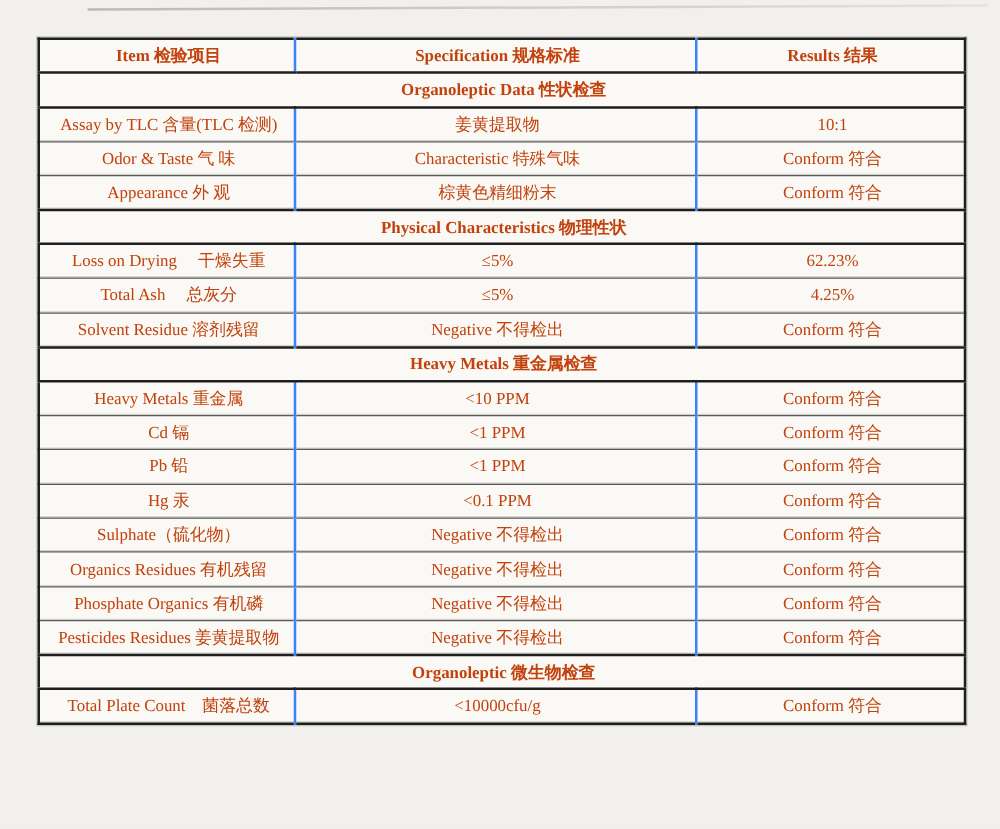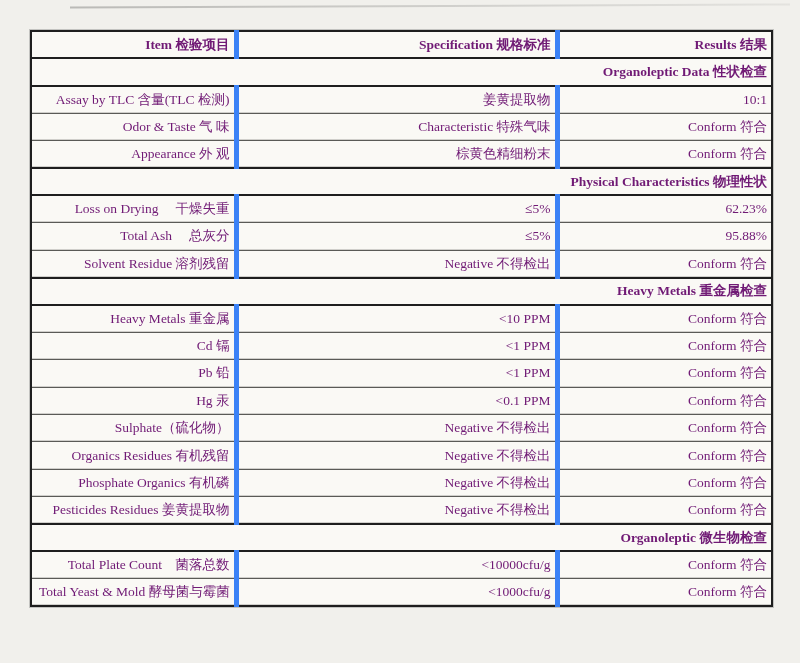--- a/index.html
+++ b/index.html
@@ -34,33 +34,33 @@
     background: #faf9f5;
     border: 2px solid #1e1e1e;
     box-shadow: 0 0 0 1px rgba(60,60,60,0.25);
   }
   col.c1 { width: 205px; }
   col.c2 { width: 321px; }
   col.c3 { width: 215px; }
   tr { height: 27.4px; }
   th, td {
     font-size: 13.5px;
-    color: #701a75;
-    text-align: right;
+    color: #c2410c;
+    text-align: center;
     vertical-align: middle;
     padding: 0 4px 0 7px;
     white-space: pre;
     overflow: hidden;
   }
   thead th {
     font-weight: bold;
     border-bottom: 2px solid #1e1e1e;
   }
   th + th, td + td {
-    border-left: 5px solid #3b82f6;
+    border-left: 2px solid #3b82f6;
   }
   tr.data-row td {
     border-bottom: 1px solid #5a5a56;
   }
   tr.data-row:last-child td { border-bottom: none; }
   tr.section-row td {
     font-weight: bold;
     border-top: 2px solid #1e1e1e;
     border-bottom: 2px solid #1e1e1e;
     background: #faf9f5;
@@ -113,21 +113,21 @@
         <td colspan="3">Physical Characteristics 物理性状</td>
       </tr>
       <tr class="data-row">
         <td>Loss on Drying     干燥失重</td>
         <td>≤5%</td>
         <td>62.23%</td>
       </tr>
       <tr class="data-row">
         <td>Total Ash     总灰分</td>
         <td>≤5%</td>
-        <td>95.88%</td>
+        <td>4.25%</td>
       </tr>
       <tr class="data-row">
         <td>Solvent Residue 溶剂残留</td>
         <td>Negative 不得检出</td>
         <td>Conform 符合</td>
       </tr>
 
       <tr class="section-row">
         <td colspan="3">Heavy Metals 重金属检查</td>
       </tr>
@@ -173,20 +173,15 @@
       </tr>
 
       <tr class="section-row">
         <td colspan="3">Organoleptic 微生物检查</td>
       </tr>
       <tr class="data-row">
         <td>Total Plate Count    菌落总数</td>
         <td>&lt;10000cfu/g</td>
         <td>Conform 符合</td>
       </tr>
-      <tr class="data-row">
-        <td>Total Yeast &amp; Mold 酵母菌与霉菌</td>
-        <td>&lt;1000cfu/g</td>
-        <td>Conform 符合</td>
-      </tr>
     </tbody>
   </table>
 </div>
 
 </body></html>

